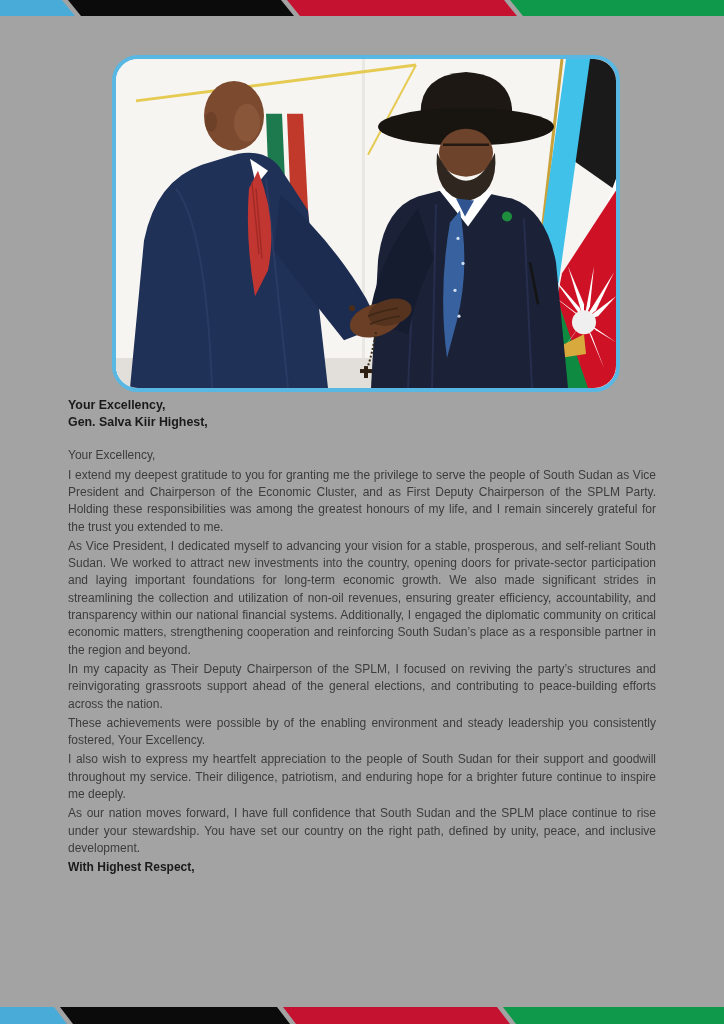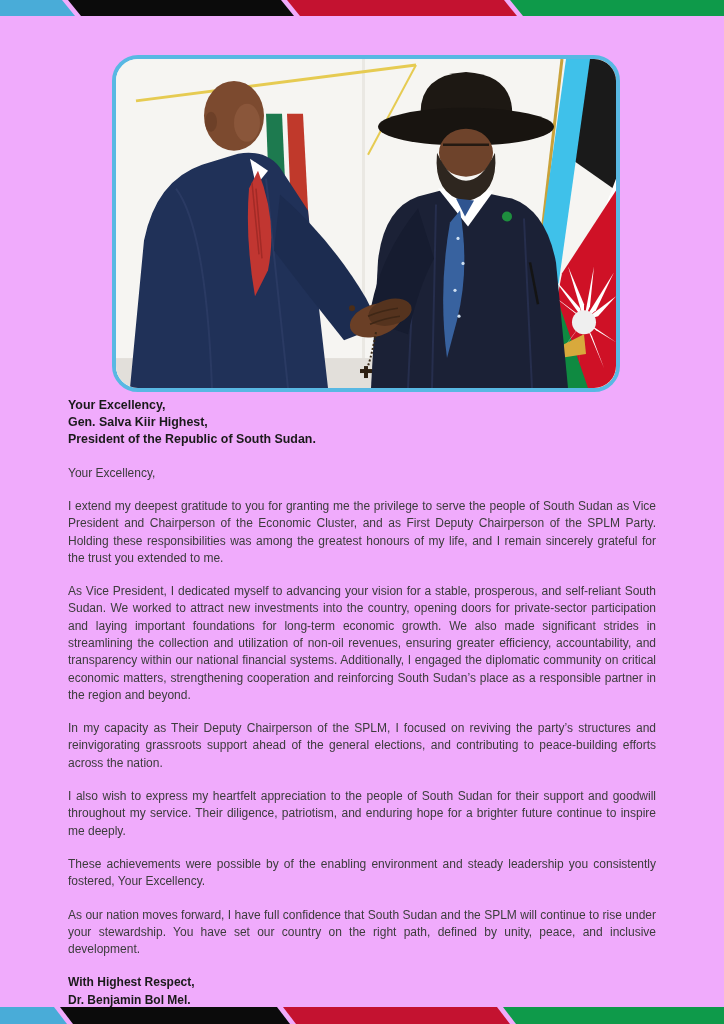--- a/index.html
+++ b/index.html
@@ -1,38 +1,38 @@
 <!DOCTYPE html>
 <html><head>
 <meta charset="utf-8">
 <style>
   html,body{margin:0;padding:0;}
   body{
     width:724px;height:1024px;background:#ffffff;
     font-family:"Liberation Sans", sans-serif;
     position:relative;overflow:hidden;
   }
-  .page{position:relative;width:724px;height:1024px;background:#f0abfc;}
+  .page{position:relative;width:724px;height:1024px;background:#a3a3a3;}
   .bar{position:absolute;left:0;width:724px;display:block;}
   .bar-top{top:0;height:16px;}
   .bar-bottom{bottom:0;height:17px;}
   .photo-frame{
     position:absolute;left:112px;top:55px;width:508px;height:337px;
     box-sizing:border-box;border:4px solid #58B8E3;border-radius:26px;
     overflow:hidden;background:#f6f5f2;
   }
   .photo-frame svg{display:block;width:100%;height:100%;}
   .letter{
     position:absolute;left:68px;top:397px;width:588px;
     color:#3c3c3c;font-size:12px;line-height:17.3px;
   }
   .recipient{font-weight:bold;color:#1a1a1a;font-size:12.4px;line-height:17.2px;}
   .salutation{margin-top:16px;}
-  .letter p.body-par{margin:16px 0;text-align:justify;}
-  .closing{font-weight:bold;color:#1a1a1a;margin-top:9px;line-height:17.5px;}
+  .letter p.body-par{margin:2px 0;text-align:justify;}
+  .closing{font-weight:bold;color:#1a1a1a;margin-top:2px;line-height:17.5px;}
 </style>
 </head>
 <body>
 
 <div class="page">
 
   <svg class="bar bar-top" viewBox="0 0 724 16" preserveAspectRatio="none">
     <polygon points="0,0 62,0 75,16 0,16" fill="#49ACD8"></polygon>
     <polygon points="68,0 281,0 294,16 81,16" fill="#0B0B0B"></polygon>
     <polygon points="287,0 504,0 517,16 300,16" fill="#C41230"></polygon>
@@ -129,35 +129,33 @@
           <rect x="244" y="311" width="12" height="4" fill="#2e2012"></rect>
         </g>
       </g>
     </svg>
   </div>
 
   <div class="letter">
     <div class="recipient">
       <div>Your Excellency,</div>
       <div>Gen. Salva Kiir Highest,</div>
-      <div>President of the Republic of South Sudan.</div>
     </div>
 
     <div class="salutation">Your Excellency,</div>
 
     <p class="body-par">I extend my deepest gratitude to you for granting me the privilege to serve the people of South Sudan as Vice President and Chairperson of the Economic Cluster, and as First Deputy Chairperson of the SPLM Party. Holding these responsibilities was among the greatest honours of my life, and I remain sincerely grateful for the trust you extended to me.</p>
     <p class="body-par">As Vice President, I dedicated myself to advancing your vision for a stable, prosperous, and self-reliant South Sudan. We worked to attract new investments into the country, opening doors for private-sector participation and laying important foundations for long-term economic growth. We also made significant strides in streamlining the collection and utilization of non-oil revenues, ensuring greater efficiency, accountability, and transparency within our national financial systems. Additionally, I engaged the diplomatic community on critical economic matters, strengthening cooperation and reinforcing South Sudan’s place as a responsible partner in the region and beyond.</p>
     <p class="body-par">In my capacity as Their Deputy Chairperson of the SPLM, I focused on reviving the party’s structures and reinvigorating grassroots support ahead of the general elections, and contributing to peace-building efforts across the nation.</p>
+    <p class="body-par">These achievements were possible by of the enabling environment and steady leadership you consistently fostered, Your Excellency.</p>
     <p class="body-par">I also wish to express my heartfelt appreciation to the people of South Sudan for their support and goodwill throughout my service. Their diligence, patriotism, and enduring hope for a brighter future continue to inspire me deeply.</p>
-    <p class="body-par">These achievements were possible by of the enabling environment and steady leadership you consistently fostered, Your Excellency.</p>
-    <p class="body-par">As our nation moves forward, I have full confidence that South Sudan and the SPLM will continue to rise under your stewardship. You have set our country on the right path, defined by unity, peace, and inclusive development.</p>
+    <p class="body-par">As our nation moves forward, I have full confidence that South Sudan and the SPLM place continue to rise under your stewardship. You have set our country on the right path, defined by unity, peace, and inclusive development.</p>
 
     <div class="closing">
       <div>With Highest Respect,</div>
-      <div>Dr. Benjamin Bol Mel.</div>
     </div>
   </div>
 
   <svg class="bar bar-bottom" viewBox="0 0 724 17" preserveAspectRatio="none">
     <polygon points="0,0 54,0 67,17 0,17" fill="#49ACD8"></polygon>
     <polygon points="60,0 277,0 290,17 73,17" fill="#0B0B0B"></polygon>
     <polygon points="283,0 497,0 510,17 296,17" fill="#C41230"></polygon>
     <polygon points="503,0 724,0 724,17 516,17" fill="#0E9A4A"></polygon>
   </svg>
 

